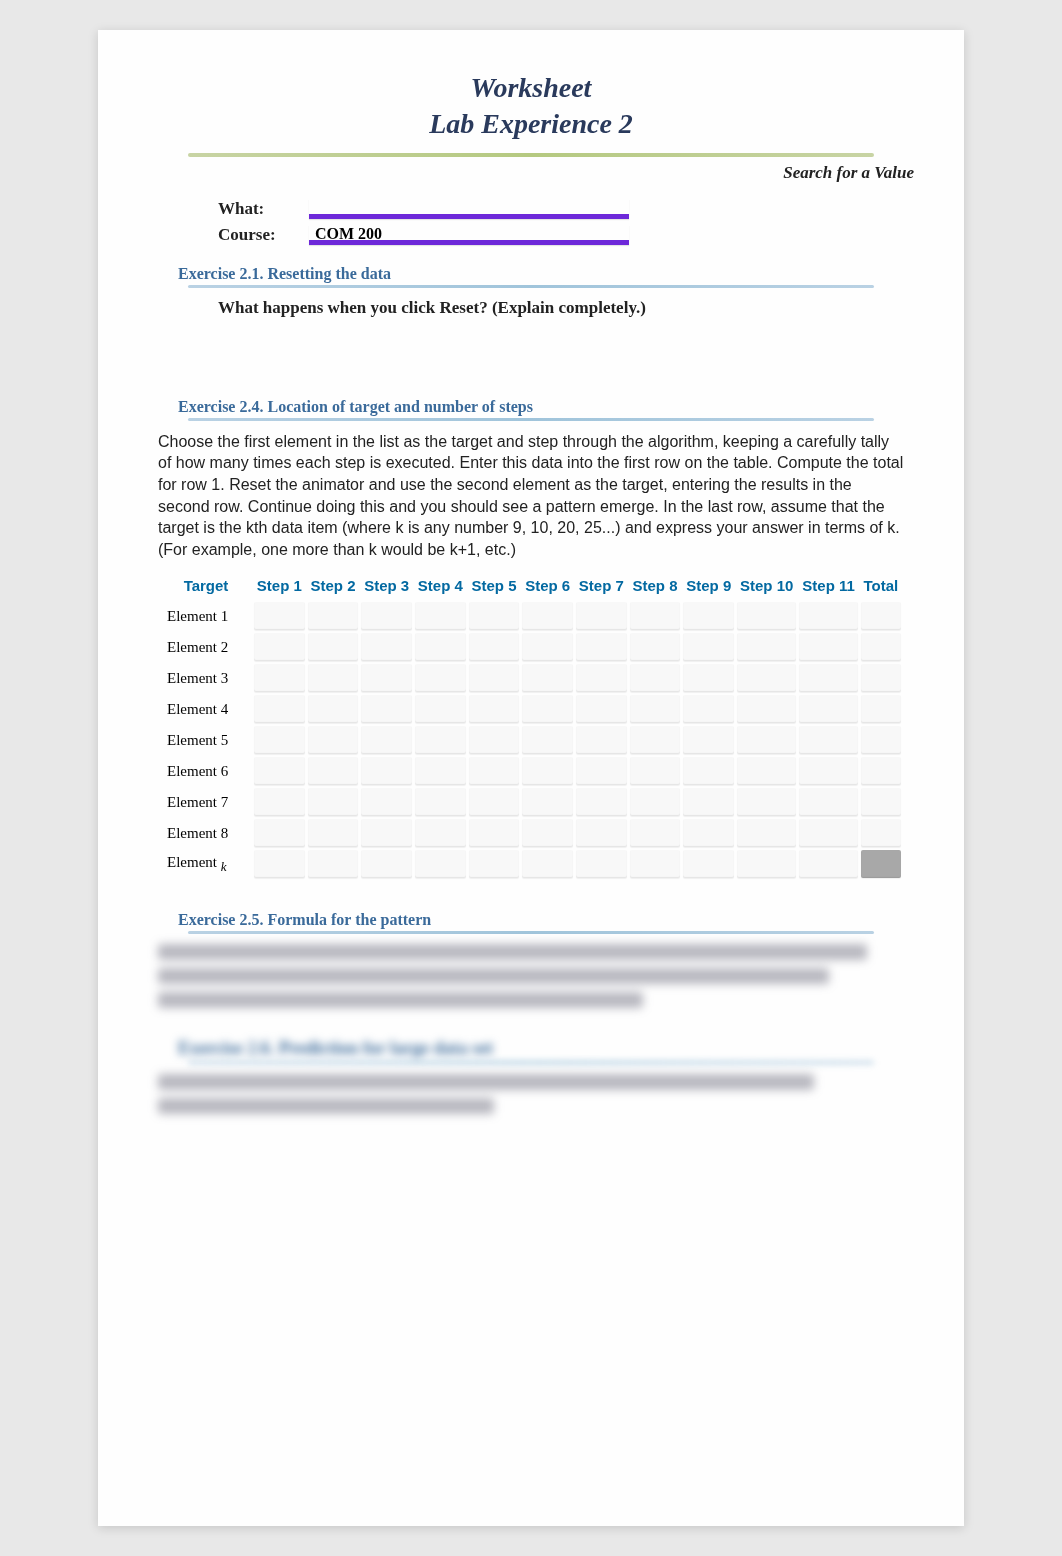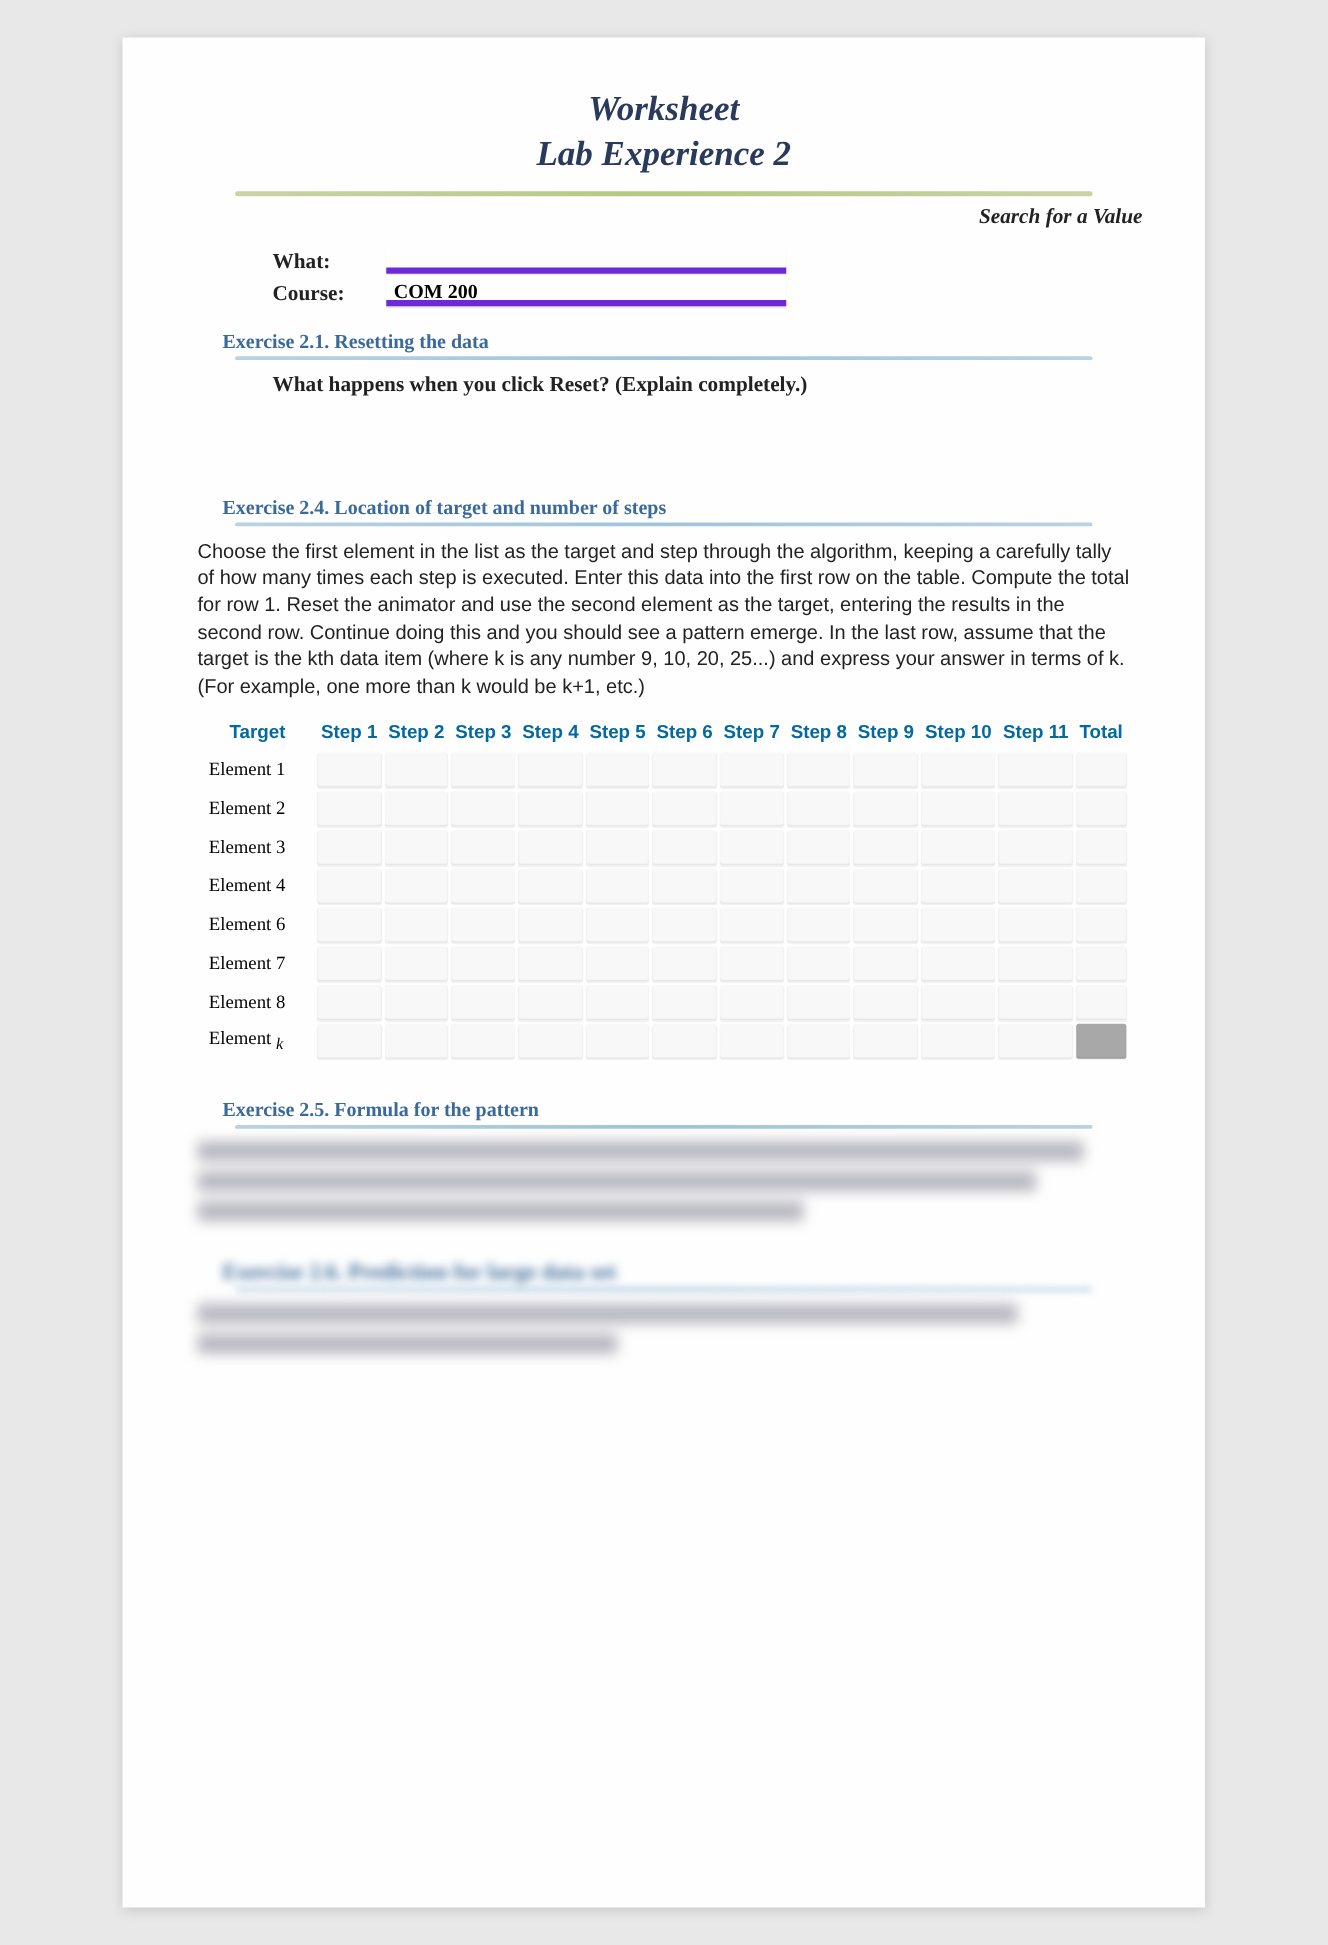--- a/index.html
+++ b/index.html
@@ -269,20 +269,35 @@
             <td></td>
             <td></td>
             <td></td>
             <td></td>
             <td></td>
             <td></td>
             <td></td>
             <td></td>
           </tr>
           <tr>
+            <td class="row-label">Element 5</td>
+            <td></td>
+            <td></td>
+            <td></td>
+            <td></td>
+            <td></td>
+            <td></td>
+            <td></td>
+            <td></td>
+            <td></td>
+            <td></td>
+            <td></td>
+            <td></td>
+          </tr>
+          <tr>
             <td class="row-label">Element 6</td>
             <td></td>
             <td></td>
             <td></td>
             <td></td>
             <td></td>
             <td></td>
             <td></td>
             <td></td>
             <td></td>

